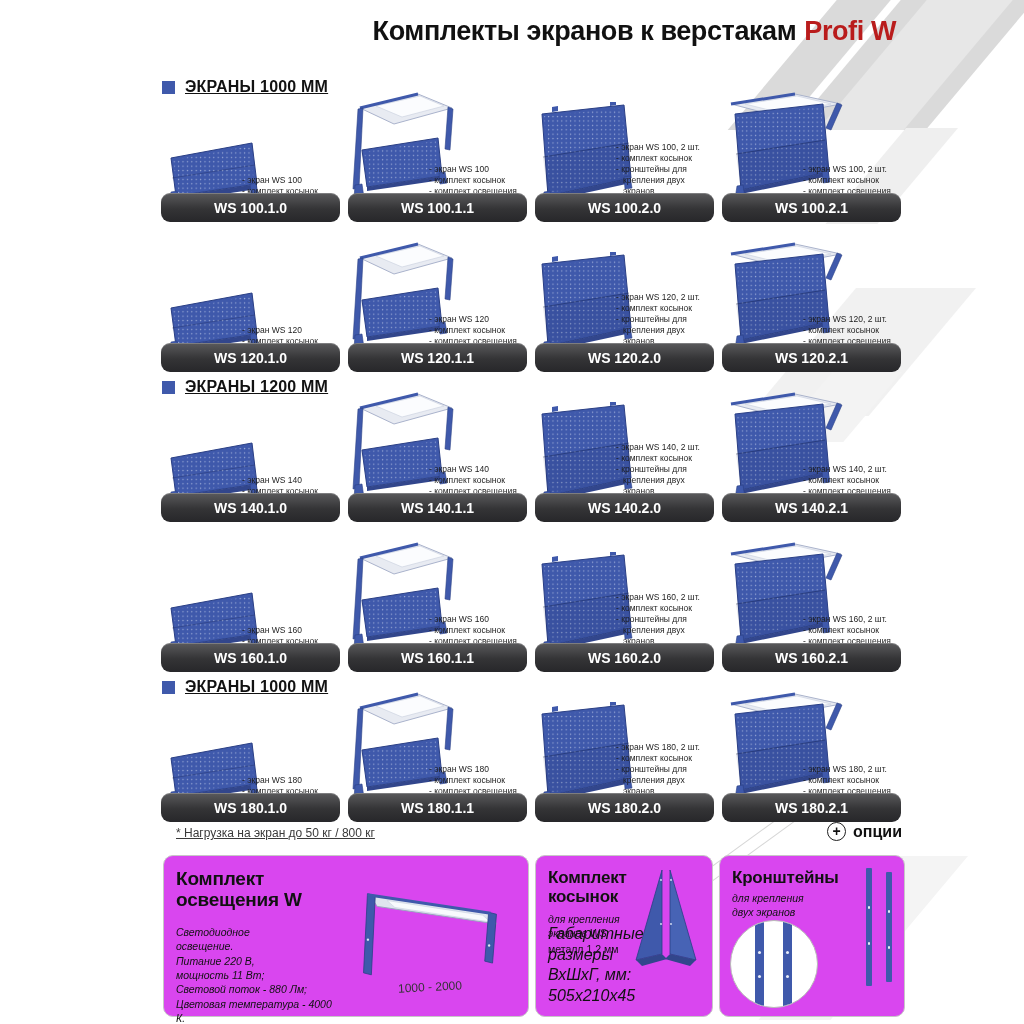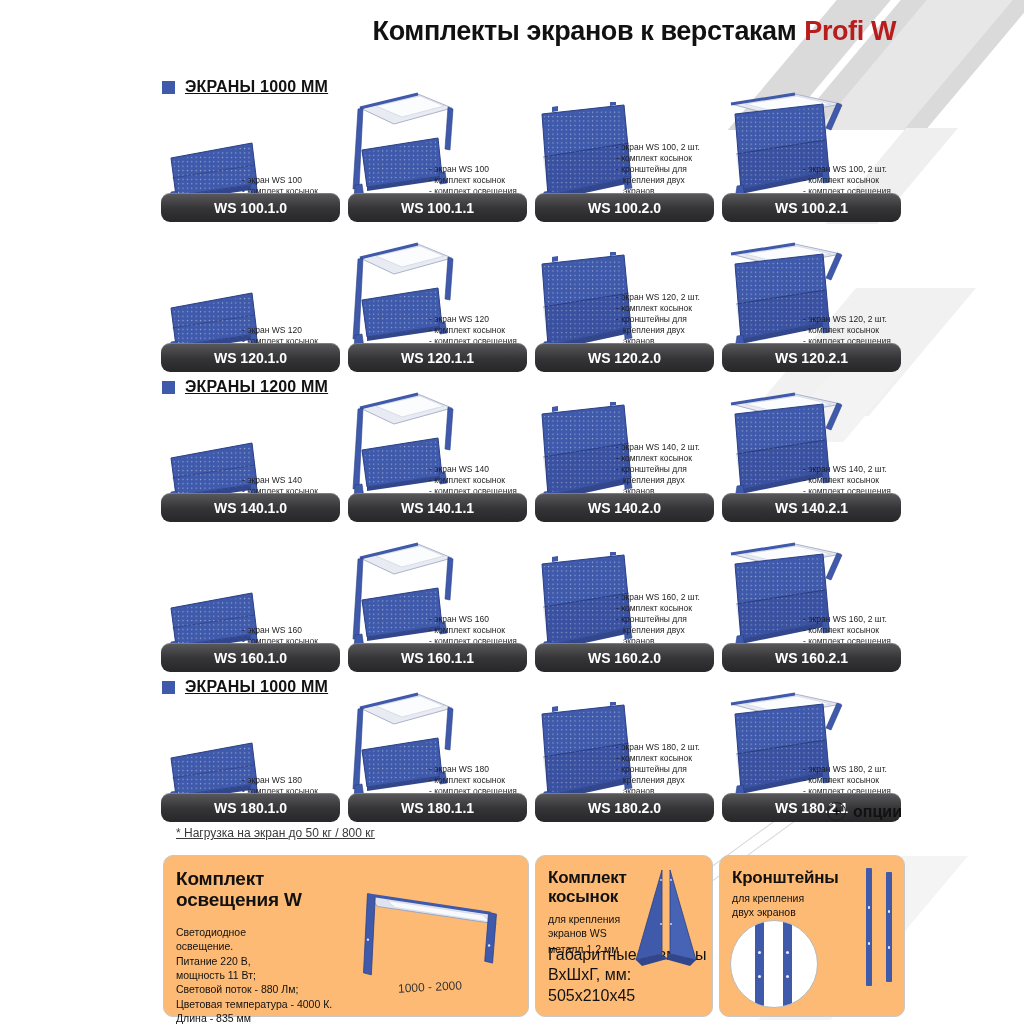--- a/index.html
+++ b/index.html
@@ -42,36 +42,36 @@
   .feat::before{content:"- ";}
   .img-slot{position:absolute;}
   .img-slot svg{width:100%;height:100%;display:block;}
   .t-single{left:4px;top:38px;width:100px;height:74px;}
   .t-light{left:-2px;top:-8px;width:114px;height:114px;}
   .t-double{left:0px;top:6px;width:104px;height:104px;}
   .t-double-light{left:-2px;top:-6px;width:130px;height:112px;}
 
   
   .footnote{position:absolute;z-index:2;left:176px;top:826px;font-size:12px;color:#3a3a3a;text-decoration:underline;}
-  .options{position:absolute;z-index:2;left:160px;top:802px;width:742px;text-align:right;
+  .options{position:absolute;z-index:2;left:160px;top:822px;width:742px;text-align:right;
     font-size:16px;font-weight:bold;display:flex;justify-content:flex-end;align-items:center;gap:7px;}
   .plus-circle{width:17px;height:17px;border:1.6px solid #1f1f1f;border-radius:50%;
     display:inline-flex;align-items:center;justify-content:center;font-weight:bold;font-size:14px;line-height:1;}
   .plus-circle::before{content:"+";position:relative;top:-0.5px;}
 
   
   .boxes{position:absolute;z-index:2;left:163px;top:855px;width:742px;height:162px;}
-  .box{position:absolute;top:0;height:162px;background:#fdba74;border:1.5px solid #c7c7c7;border-radius:10px;
+  .box{position:absolute;top:0;height:162px;background:#d946ef;border:1.5px solid #c7c7c7;border-radius:10px;
     box-sizing:border-box;padding:12px;}
   .box1{left:0;width:366px;}
   .box2{left:372px;width:178px;}
   .box3{left:556px;width:186px;}
   .box-title{font-size:19px;font-weight:bold;line-height:1.12;letter-spacing:-.2px;}
   .box2 .box-title,.box3 .box-title{font-size:17px;}
-  .pre{white-space:pre-line;}
+  .pre{white-space:pre-line;font-style:italic;}
   .b1-wrap{display:flex;gap:6px;height:100%;}
   .b1-left{width:162px;flex:0 0 auto;}
   .b1-specs{margin-top:14px;font-size:10.5px;line-height:1.38;}
   .b1-right{flex:1;position:relative;}
   .b1-right svg{position:absolute;left:0;top:0;width:100%;height:112px;}
   .dim-label{position:absolute;left:0;right:0;top:112px;text-align:center;font-size:12px;color:#333;transform:rotate(-3deg);}
   .b2-sub{margin-top:7px;font-size:10.5px;line-height:1.3;width:78px;}
   .b2-mat{margin-top:3px;font-size:10.5px;width:78px;}
   .b2-dims{position:absolute;left:12px;bottom:9px;font-size:16px;line-height:1.3;}
   .gusset-svg{position:absolute;right:8px;top:10px;width:76px;height:104px;}

